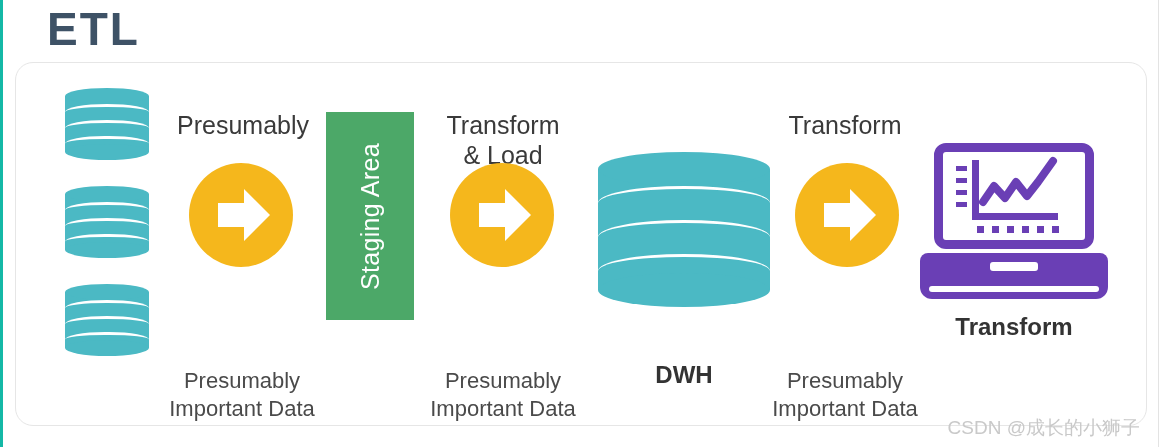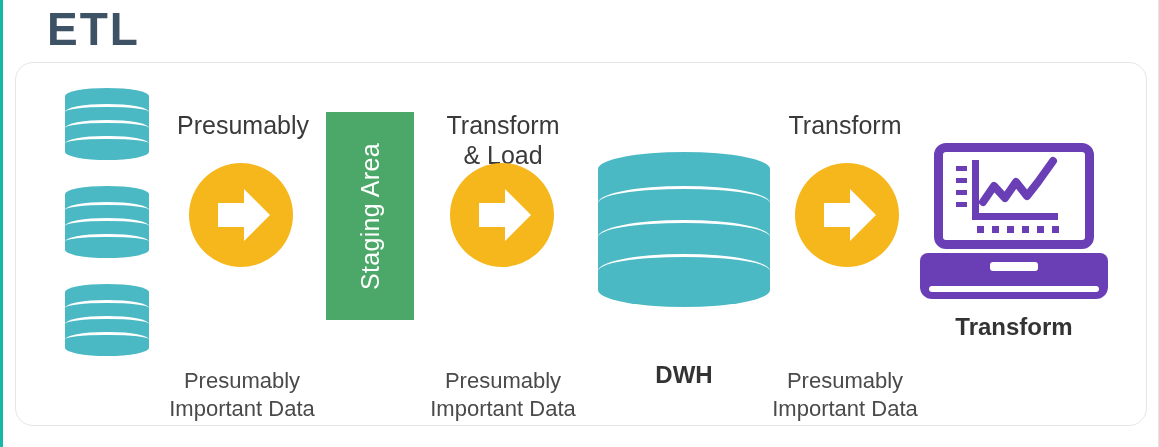--- a/index.html
+++ b/index.html
@@ -329,14 +329,15 @@
       </svg>
     </div>
     <div class="base">
       <div class="notch"></div>
       <div class="strip"></div>
     </div>
   </div>
 
   <div class="under-label" style="left:917px; top:313px; width:188px;">Transform</div>
 
+  <div class="watermark">CSDN @成长的小狮子</div>
 
 </div>
 
 </body></html>

